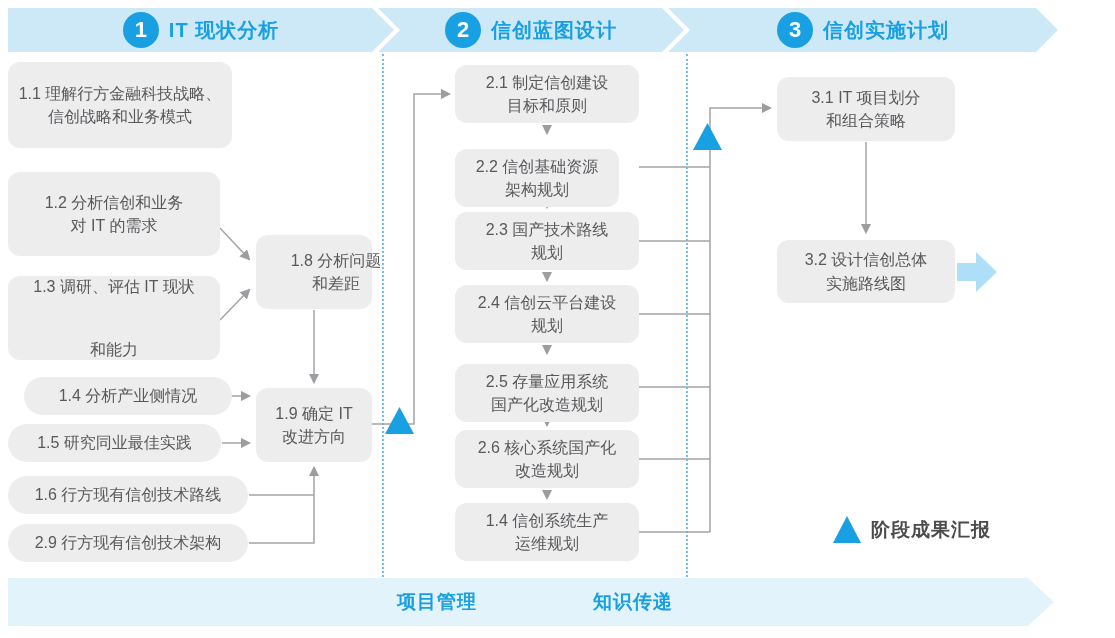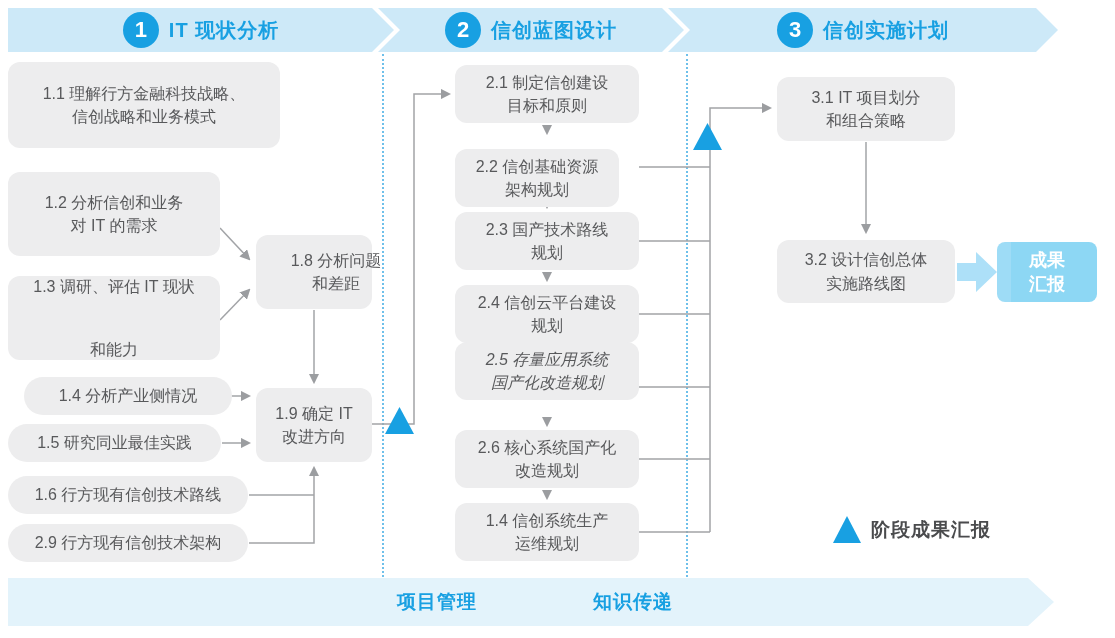--- a/index.html
+++ b/index.html
@@ -96,21 +96,21 @@
   </div>
   <div class="banner mid" id="banner2">
     <span class="pnum">2</span>
     <span class="ptitle">信创蓝图设计</span>
   </div>
   <div class="banner mid" id="banner3">
     <span class="pnum">3</span>
     <span class="ptitle">信创实施计划</span>
   </div>
 
-  <div class="box" style="left:8px;top:62px;width:272px;height:86px;">
+  <div class="box" style="left:8px;top:62px;width:224px;height:86px;">
     <span>1.1 理解行方金融科技战略、</span>
     <span>信创战略和业务模式</span>
   </div>
   <div class="box" style="left:8px;top:172px;width:212px;height:84px;text-align:right;">
     <span>1.2 分析信创和业务</span>
     <span>对 IT 的需求</span>
   </div>
   <div class="box" style="left:8px;top:276px;width:212px;height:84px;gap:40px;">
     <span>1.3 调研、评估 IT 现状</span>
     <span>和能力</span>
@@ -145,21 +145,21 @@
     <span>架构规划</span>
   </div>
   <div class="box" style="left:455px;top:212px;width:184px;height:58px;justify-content:center;">
     <span>2.3 国产技术路线</span>
     <span>规划</span>
   </div>
   <div class="box" style="left:455px;top:285px;width:184px;height:58px;">
     <span>2.4 信创云平台建设</span>
     <span>规划</span>
   </div>
-  <div class="box" style="left:455px;top:342px;width:184px;height:58px;font-style:italic;">
+  <div class="box" style="left:455px;top:364px;width:184px;height:58px;">
     <span>2.5 存量应用系统</span>
     <span>国产化改造规划</span>
   </div>
   <div class="box" style="left:455px;top:430px;width:184px;height:58px;">
     <span>2.6 核心系统国产化</span>
     <span>改造规划</span>
   </div>
   <div class="box" style="left:455px;top:503px;width:184px;height:58px;">
     <span>1.4 信创系统生产</span>
     <span>运维规划</span>
@@ -167,24 +167,20 @@
 
   <div class="box" style="left:777px;top:77px;width:178px;height:64px;">
     <span>3.1 IT 项目划分</span>
     <span>和组合策略</span>
   </div>
   <div class="box" style="left:777px;top:240px;width:178px;height:63px;">
     <span>3.2 设计信创总体</span>
     <span>实施路线图</span>
   </div>
 
-  <div class="result">
-    <span>成果</span>
-    <span>汇报</span>
-  </div>
 
   <span class="legend-label">阶段成果汇报</span>
 
   <div class="footer">
     <span class="flabel" id="flabel1">项目管理</span>
     <span class="flabel" id="flabel2">知识传递</span>
   </div>
 
 </div>
 

